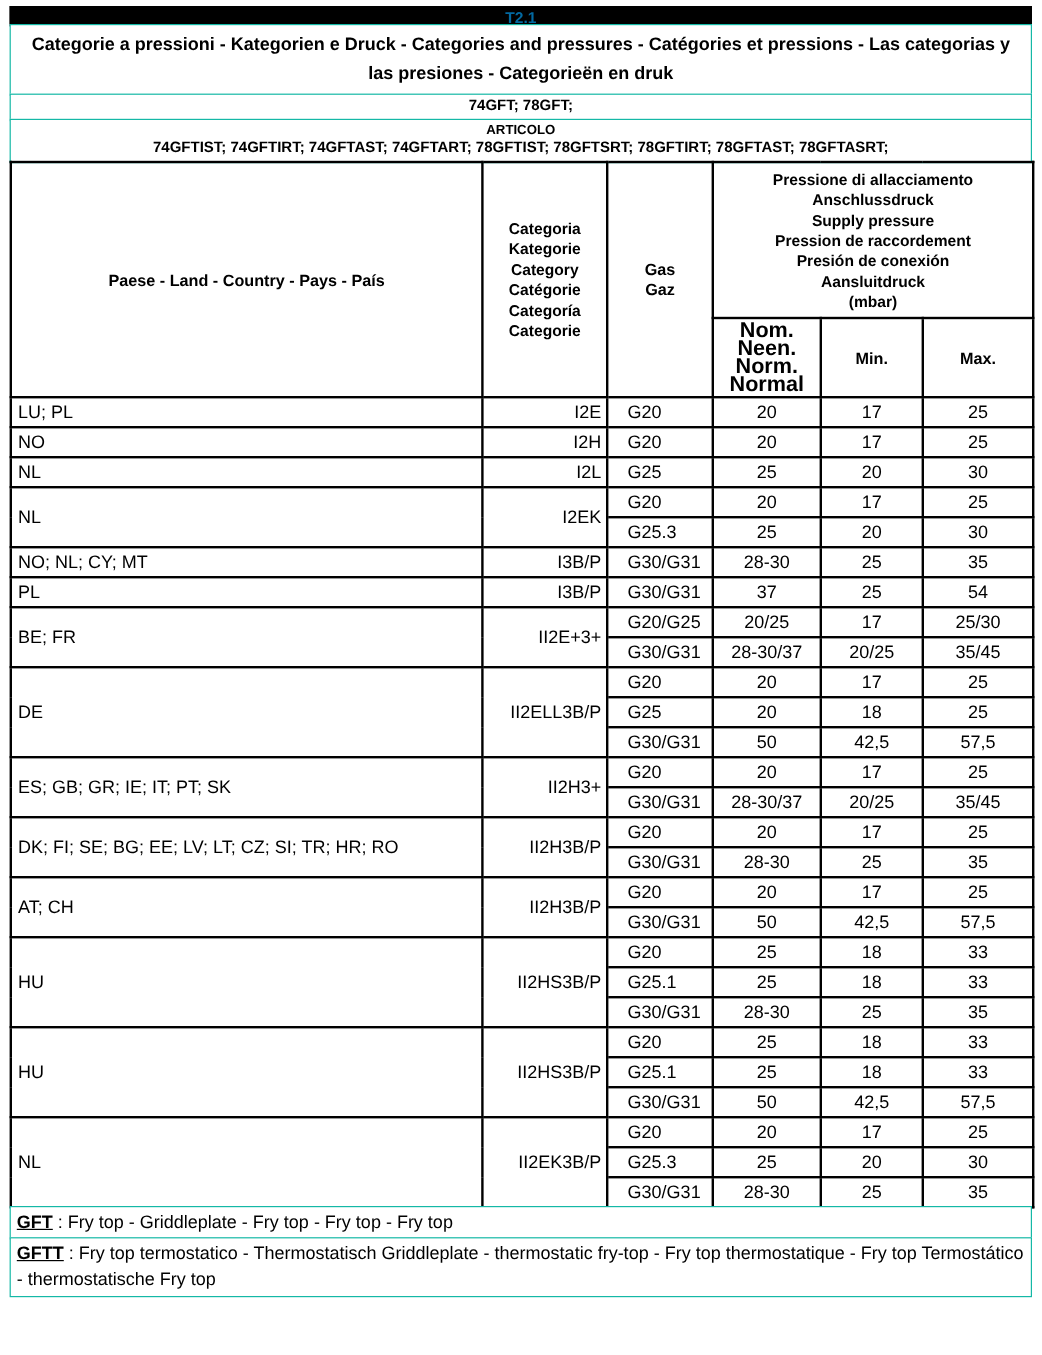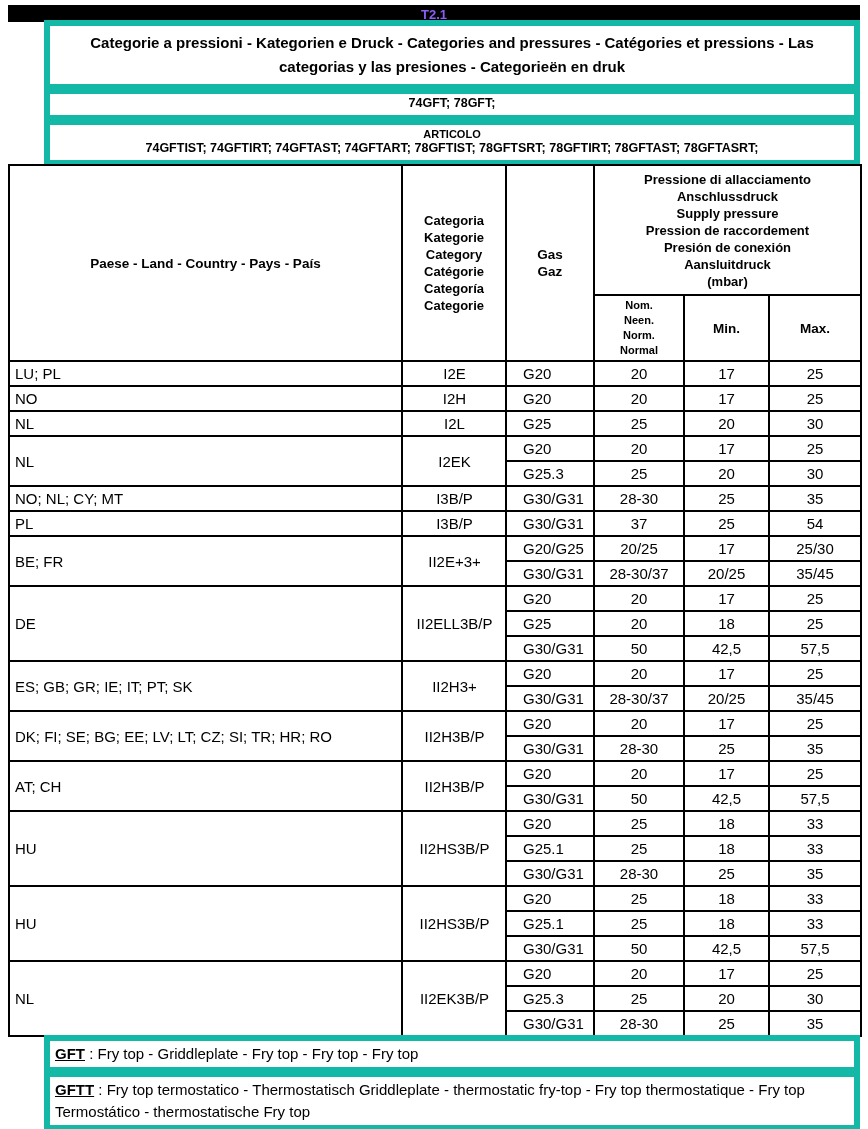--- a/index.html
+++ b/index.html
@@ -6,33 +6,32 @@
   html, body {
     margin: 0; padding: 0;
     background: #ffffff;
     font-family: "Liberation Sans", sans-serif;
     color: #000;
   }
   body { width: 868px; height: 1129px; }
   .page { padding: 5px 8px 0 8px; width: 868px; }
 
   .t-tag {
-    background: #000; color: #8b5cf6;
+    background: #000; color: #0369a1;
     border: 2px solid #000;
     text-align: center;
     font-weight: bold;
     font-size: 13px;
     line-height: 15px;
     height: 17px;
   }
   .block {
-    border: 6px solid #14b8a6;
+    border: 1px solid #14b8a6;
     margin-top: -2px;
     background: #fff;
-    margin-left: 36px;
   }
   .title {
     text-align: center;
     font-weight: bold;
     font-size: 15px;
     line-height: 24px;
     padding: 5px 14px;
   }
   .mod-art { text-align: center; padding: 2px 4px 4px 4px; }
   .small-label { font-weight: bold; font-size: 11px; line-height: 14px; }
@@ -54,27 +53,27 @@
     font-weight: bold;
     text-align: center;
     vertical-align: middle;
   }
   tr.head-top { height: 130px; }
   tr.head-sub { height: 66px; }
   .h-country { font-size: 13.5px; }
   .h-category { font-size: 13px; line-height: 17px; }
   .h-gas { font-size: 13.5px; line-height: 17px; }
   .h-pressure { font-size: 13px; line-height: 17px; }
-  .h-nom { font-size: 11px; line-height: 15px; }
+  .h-nom { font-size: 18px; line-height: 15px; }
   .h-min, .h-max { font-size: 13.5px; }
 
   tbody tr { height: 25px; }
   tbody td { font-size: 15px; vertical-align: middle; }
   td.country { text-align: left; padding-left: 5px; margin-top: 38px; }
-  td.category { text-align: center; padding-left: 5px; }
+  td.category { text-align: right; padding-left: 5px; }
   td.gas { text-align: left; padding-left: 16px; }
   td.num { text-align: center; }
 
   .footnote {
     font-size: 15px;
     line-height: 22px;
     padding: 2px 5px;
   }
   .footnote .term { font-weight: bold; text-decoration: underline; }
 </style>

